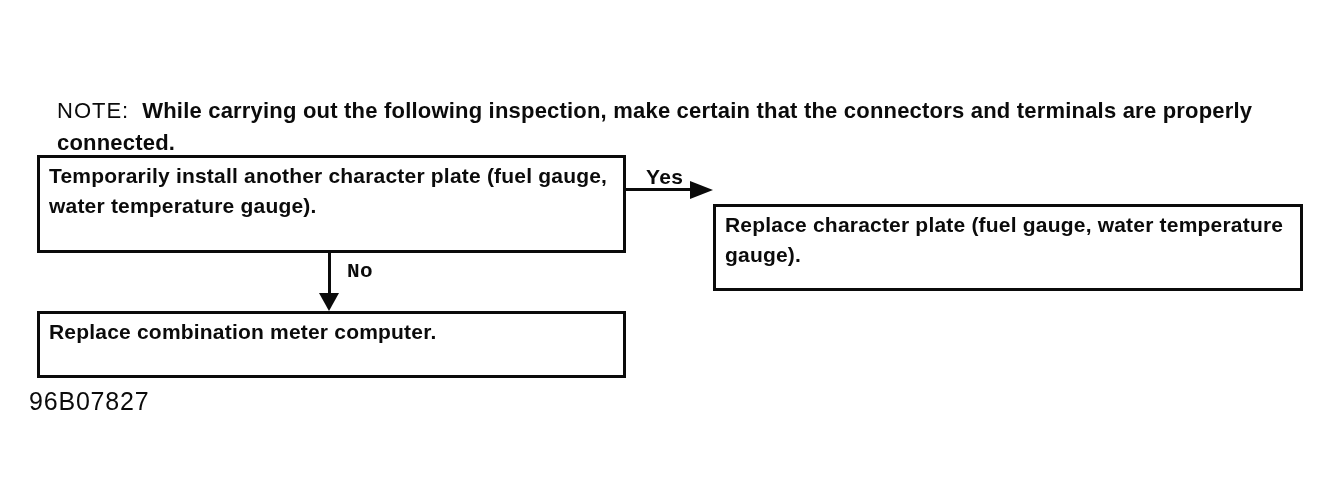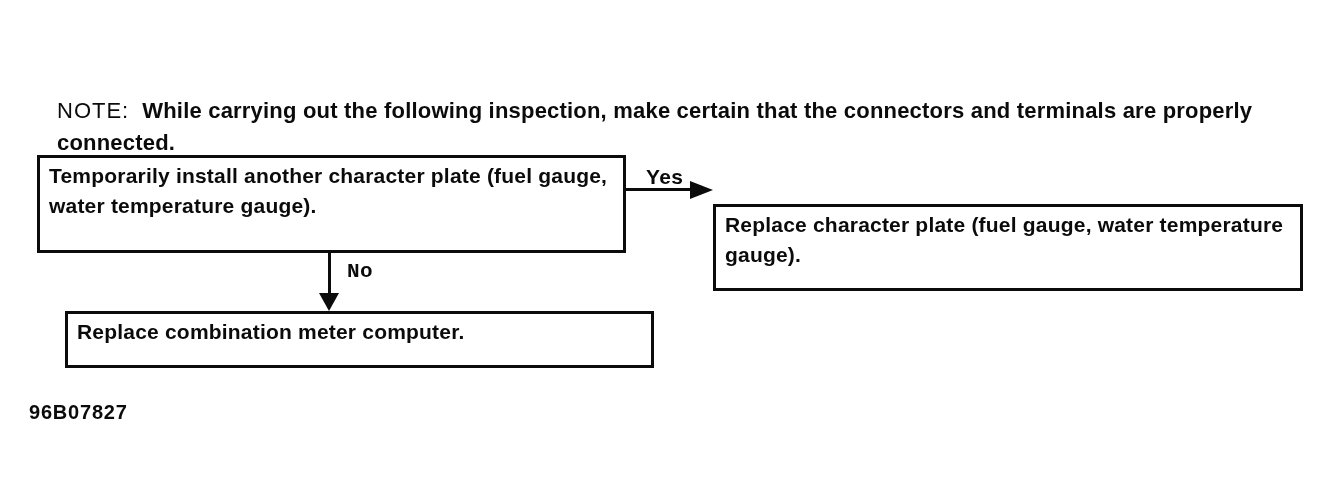--- a/index.html
+++ b/index.html
@@ -40,21 +40,21 @@
     border: 3px solid #0b0b0b;
     background: #ffffff;
     padding: 3px 9px 5px 9px;
     font-size: 21px;
     font-weight: 700;
     line-height: 30px;
     letter-spacing: 0.2px;
   }
   .box-question   { left: 37px;  top: 155px; width: 589px; height: 98px; }
   .box-yes-result { left: 713px; top: 156px; width: 590px; height: 87px; margin-top: 48px; }
-  .box-no-result  { left: 37px;  top: 311px; width: 589px; height: 57px; margin-left: 28px; }
+  .box-no-result  { left: 37px;  top: 311px; width: 589px; height: 67px; }
   
   .hline {
     position: absolute;
     height: 3px;
     background: #0b0b0b;
   }
   .vline {
     position: absolute;
     width: 3px;
     background: #0b0b0b;
@@ -82,23 +82,23 @@
     font-size: 21px;
     font-weight: 700;
     letter-spacing: 0.3px;
   }
   .yes-label { left: 646px; top: 165px; }
   .no-label  { left: 347px; top: 260px; font-family: Liberation Mono, monospace; }
   
   .fig-code {
     position: absolute;
     left: 29px;
-    top: 401px;
-    font-size: 20px;
-    font-weight: 700;
+    top: 387px;
+    font-size: 25px;
+    font-weight: 400;
     letter-spacing: 0.8px;
   }
 </style>
 </head>
 <body>
 
 <div class="canvas">
 
   <p class="note"><span class="note-label">NOTE:</span><span>While carrying out the following inspection, make certain that the connectors and terminals are properly connected.</span></p>
 

